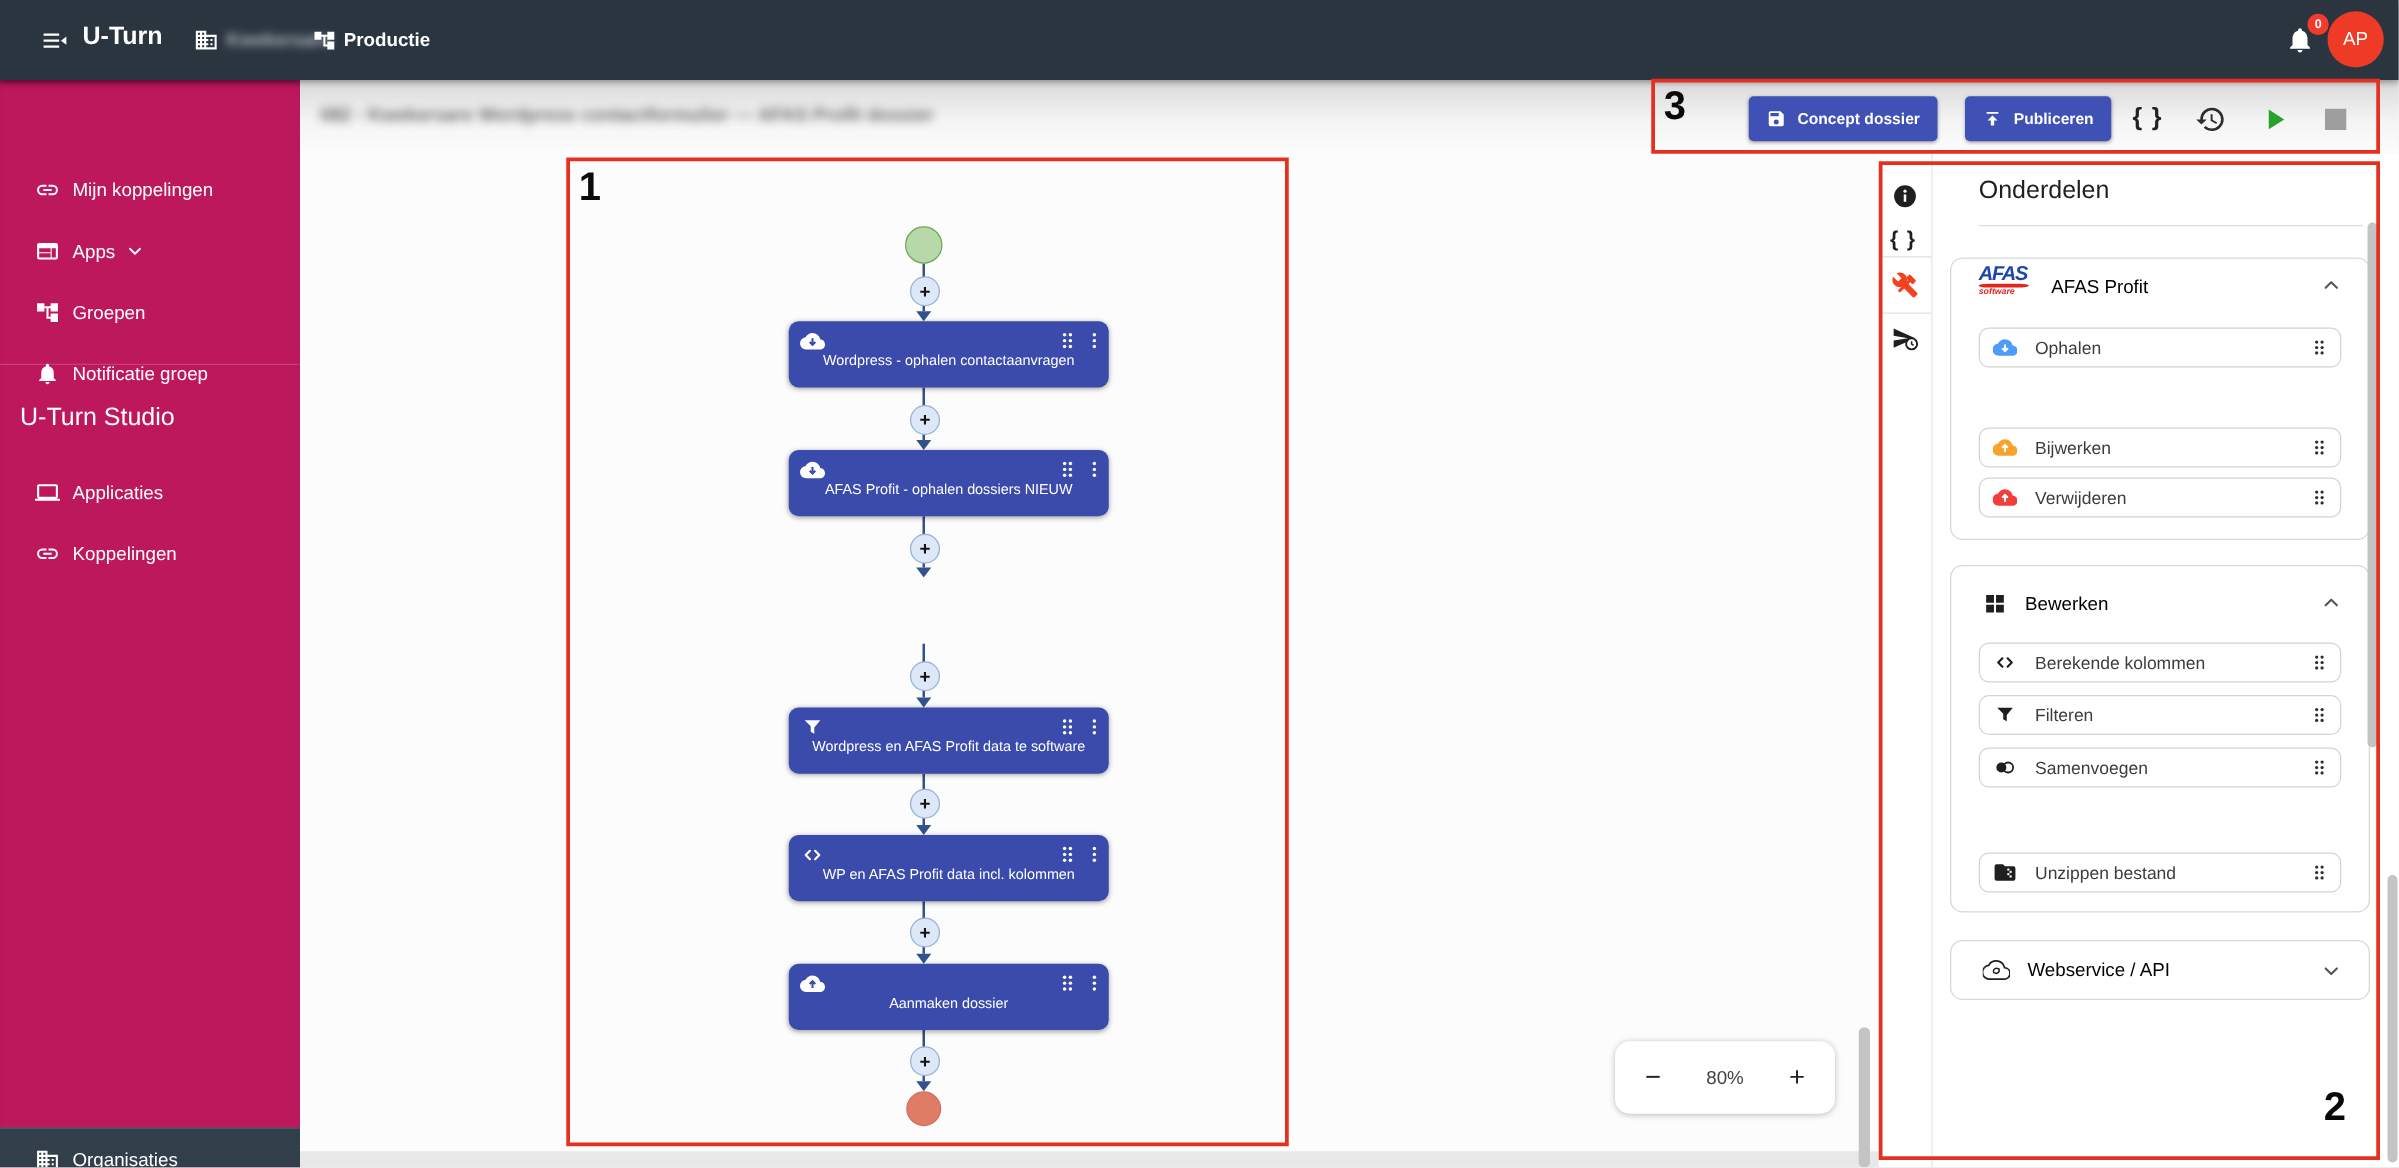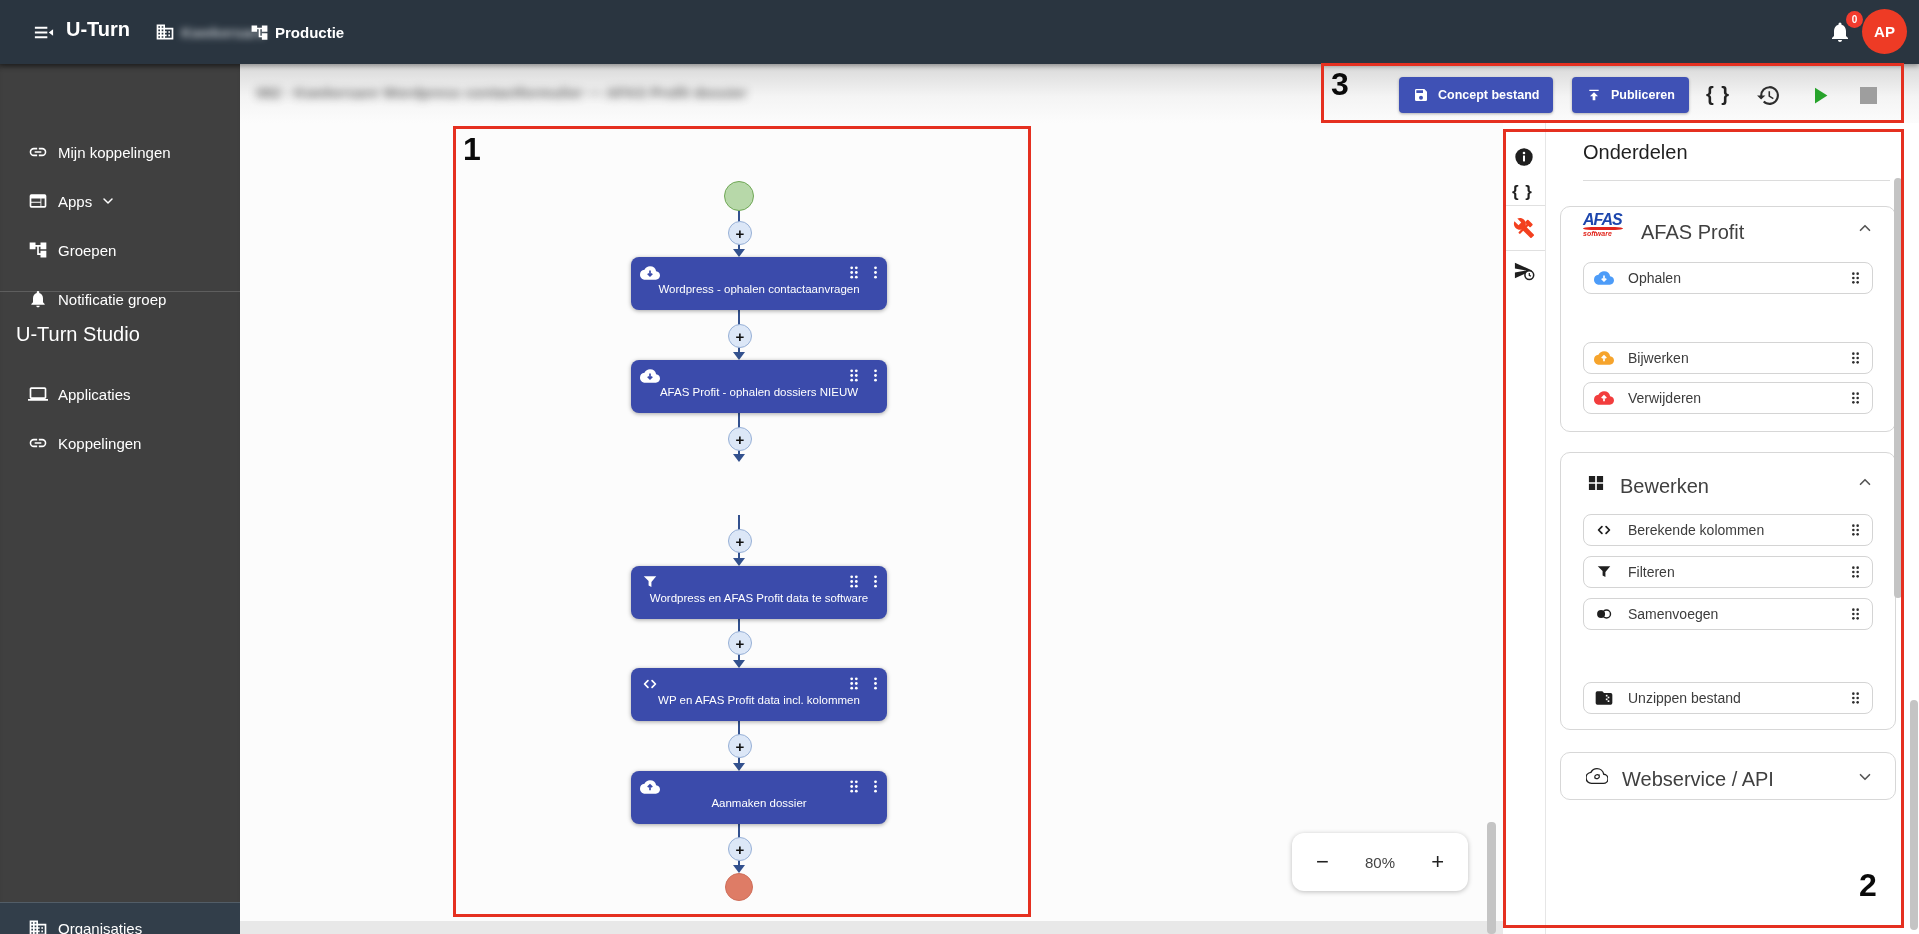--- a/index.html
+++ b/index.html
@@ -12,25 +12,25 @@
   .navbar{position:absolute;left:0;top:0;width:1919px;height:64px;background:#2a3540;
           box-shadow:0 2px 5px rgba(0,0,0,.35);z-index:20;}
   .nav-ic{color:#fff;}
   .brand{position:absolute;left:66px;top:18px;color:#fff;font-size:20px;font-weight:700;}
   .nav-label{color:#fff;font-size:15px;font-weight:700;}
   .blurred-nav{filter:blur(3.5px);opacity:.85;color:#c9ced3;}
   .badge{position:absolute;left:1846px;top:11px;width:17px;height:17px;border-radius:50%;
          background:#f23b2e;color:#fff;font-size:10px;font-weight:700;display:flex;
          align-items:center;justify-content:center;z-index:2;}
   .avatar{position:absolute;left:1862px;top:9px;width:45px;height:45px;border-radius:50%;
-          background:#ee3b25;color:#fff;font-size:15px;font-weight:700;display:flex;
+          background:#ee3b25;color:#fff;font-size:15px;font-weight:400;display:flex;
           align-items:center;justify-content:center;}
 
   
-  .sidebar{position:absolute;left:0;top:64px;width:240px;height:870px;background:#404040;z-index:10;
+  .sidebar{position:absolute;left:0;top:64px;width:240px;height:870px;background:#be185d;z-index:10;
            box-shadow:inset 0 6px 6px -4px rgba(0,0,0,.35);}
   .sb-item{position:absolute;left:0;width:240px;height:40px;display:flex;align-items:center;
            padding-left:28px;box-sizing:border-box;color:#fff;font-size:15px;font-weight:500;cursor:pointer;}
   .sb-item .lbl{margin-left:10px;}
   .sb-head{position:absolute;left:16px;color:#fff;font-size:20px;font-weight:400;}
   .sb-div{position:absolute;left:0;width:240px;height:1px;background:rgba(255,255,255,.16);}
   .sb-bottom{position:absolute;left:0;top:838px;width:240px;height:96px;background:#323e4a;
              border-top:1px solid rgba(255,255,255,.16);}
 
   
@@ -75,21 +75,21 @@
 
   
   .panel{position:absolute;left:1503px;top:123px;width:416px;height:811px;background:#fff;}
   .strip-border{position:absolute;left:1545px;top:123px;width:1px;height:811px;background:#e6e6e6;}
   .strip-ic{position:absolute;left:1513px;cursor:pointer;color:#1f1f1f;}
   .strip-div{position:absolute;left:1503px;width:42px;height:1px;background:#e0e0e0;}
   .panel-title{position:absolute;left:1583px;top:141px;font-size:20px;font-weight:500;color:#1f1f1f;}
   .panel-title-div{position:absolute;left:1583px;top:180px;width:307px;height:1px;background:#dcdcdc;}
   .card{position:absolute;left:1560px;width:336px;background:#fff;border:1px solid #d7d7d7;
         border-radius:10px;box-sizing:border-box;}
-  .card-head-lbl{position:absolute;font-size:20px;color:#404040;}
+  .card-head-lbl{position:absolute;font-size:15px;color:#000000;}
   .chev{position:absolute;color:#555;cursor:pointer;}
   .p-item{position:absolute;left:1583px;width:290px;height:32px;border:1px solid #d4d4d4;
           border-radius:8px;background:#fff;box-sizing:border-box;display:flex;align-items:center;
           padding:0 10px;cursor:grab;}
   .p-item .lbl{margin-left:14px;font-size:14px;color:#3c3c3c;flex:1;}
   .grip-dark{color:#2e2e2e;}
   .afas-logo{position:absolute;left:1583px;top:213px;width:48px;height:30px;cursor:default;}
   .afas-txt{font-style:italic;font-weight:700;font-size:16px;color:#1d46ad;letter-spacing:-1px;line-height:14px;}
   .afas-swoosh{width:40px;height:3px;background:#e2251c;border-radius:40%/100%;margin-top:0px;}
   .afas-sub{font-style:italic;font-size:7px;color:#e2251c;font-weight:700;line-height:7px;}
@@ -245,21 +245,21 @@
     </div>
   </nav>
 
   <div class="main-header"></div>
   <div class="page-title">082 - Kwekersare Wordpress contactformulier — AFAS Profit dossier</div>
 
   <button class="btn" style="left:1399px">
     <svg width="16" height="16" fill="#fff">
         <use href="#s-save"></use>
       </svg>
-    <span>Concept bestand</span>
+    <span>Concept dossier</span>
   </button>
   <button class="btn" style="left:1572px">
     <svg width="16" height="16" fill="#fff">
         <use href="#s-publish"></use>
       </svg>
     <span>Publiceren</span>
   </button>
   <div class="tool-ic braces" style="left:1706px;top:83px">{ }</div>
   <svg class="tool-ic" style="left:1756px;top:83px" width="25" height="25" fill="currentColor">
       <use href="#s-history"></use>

